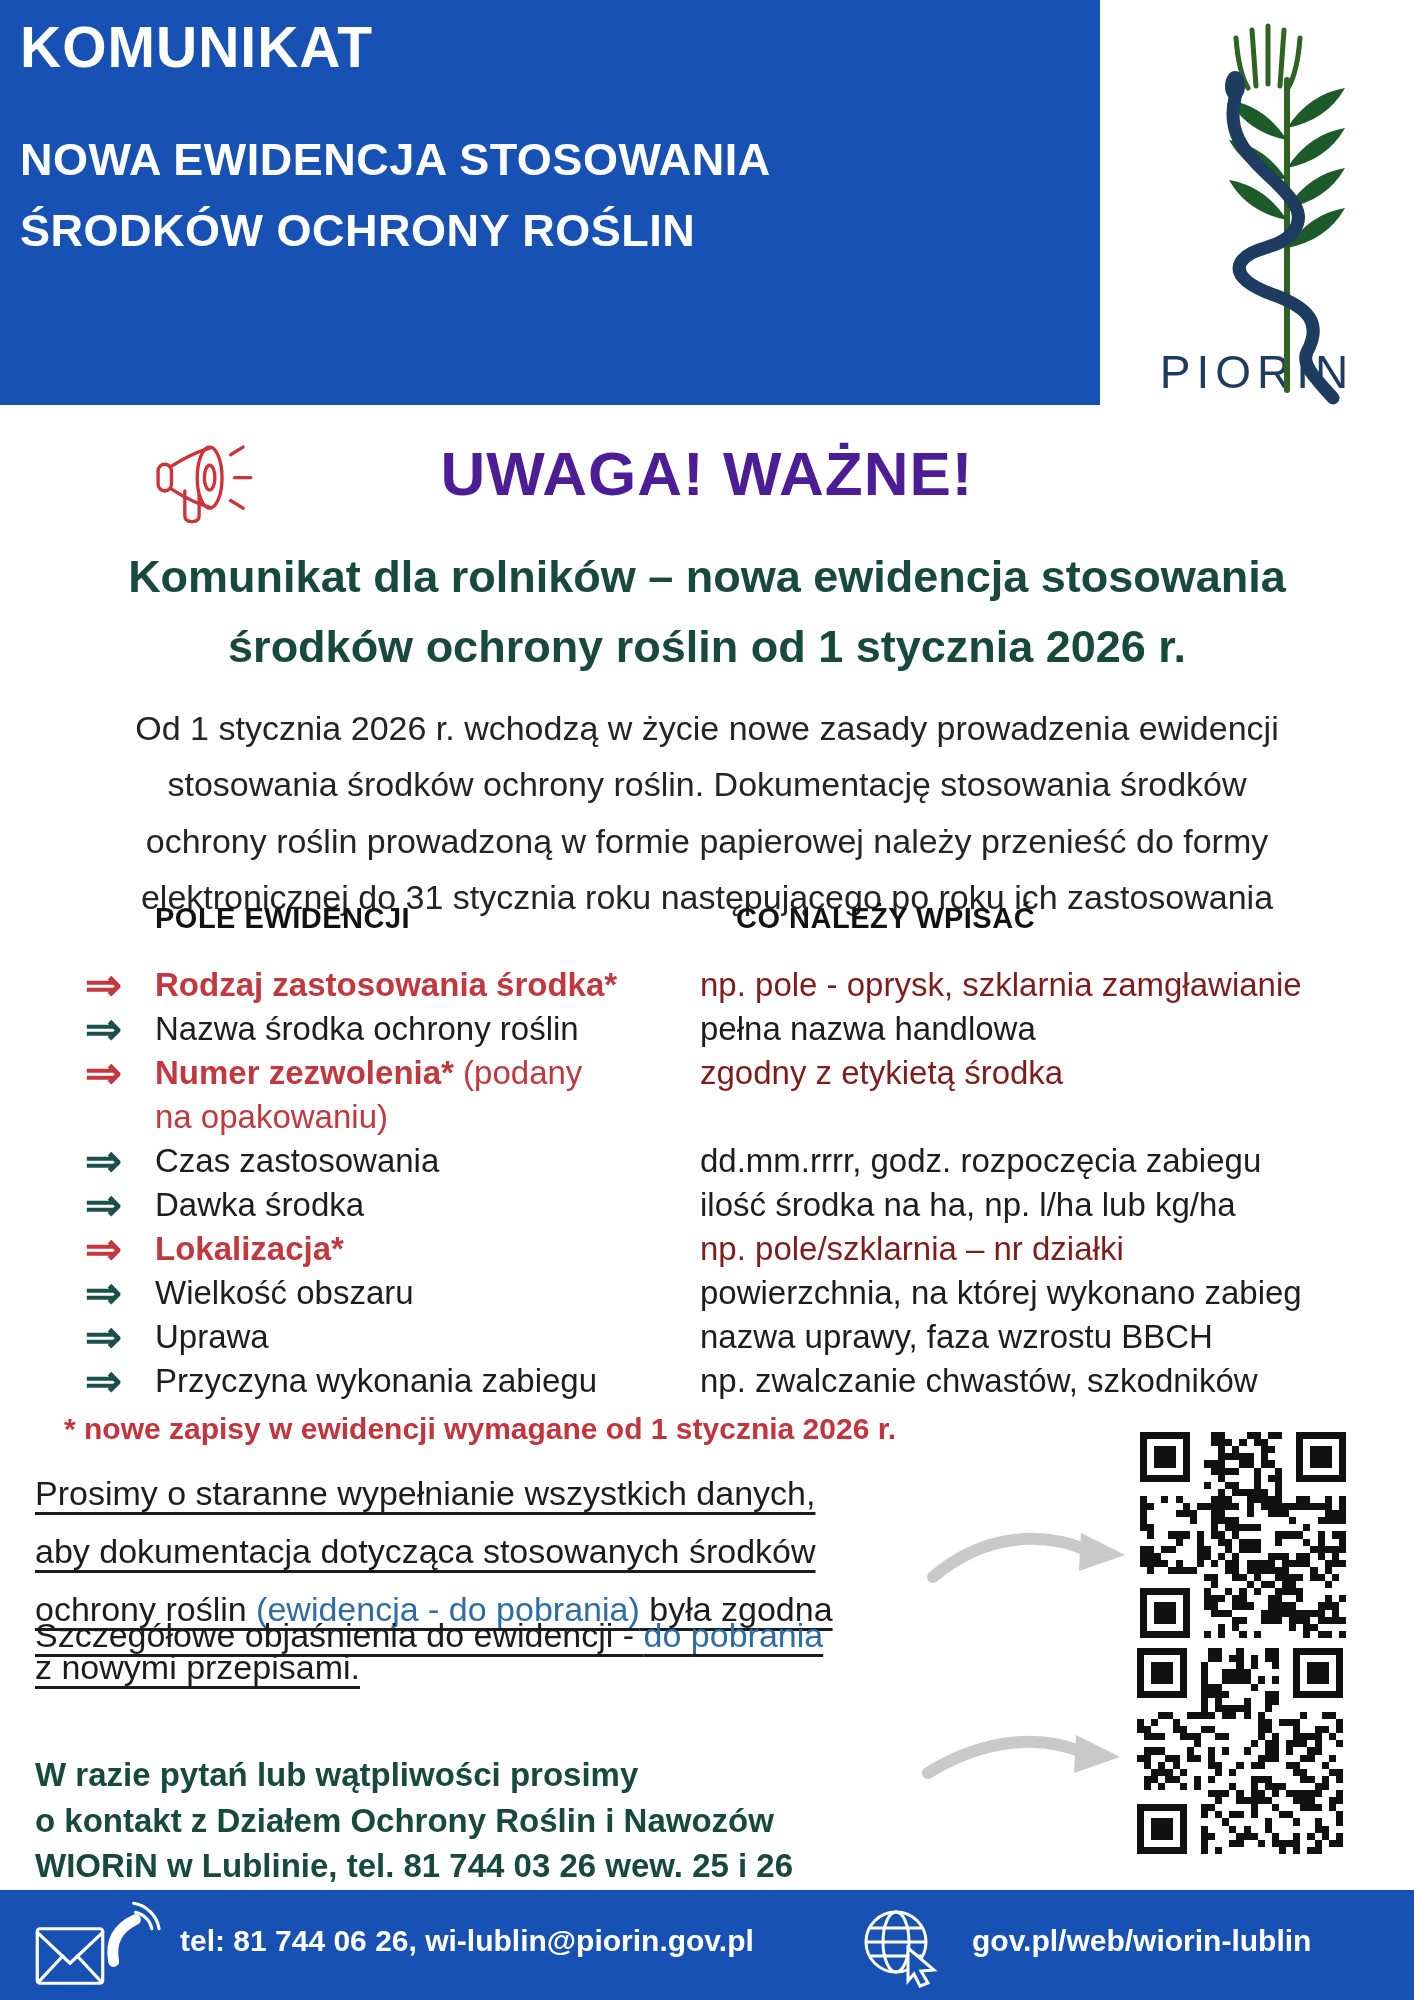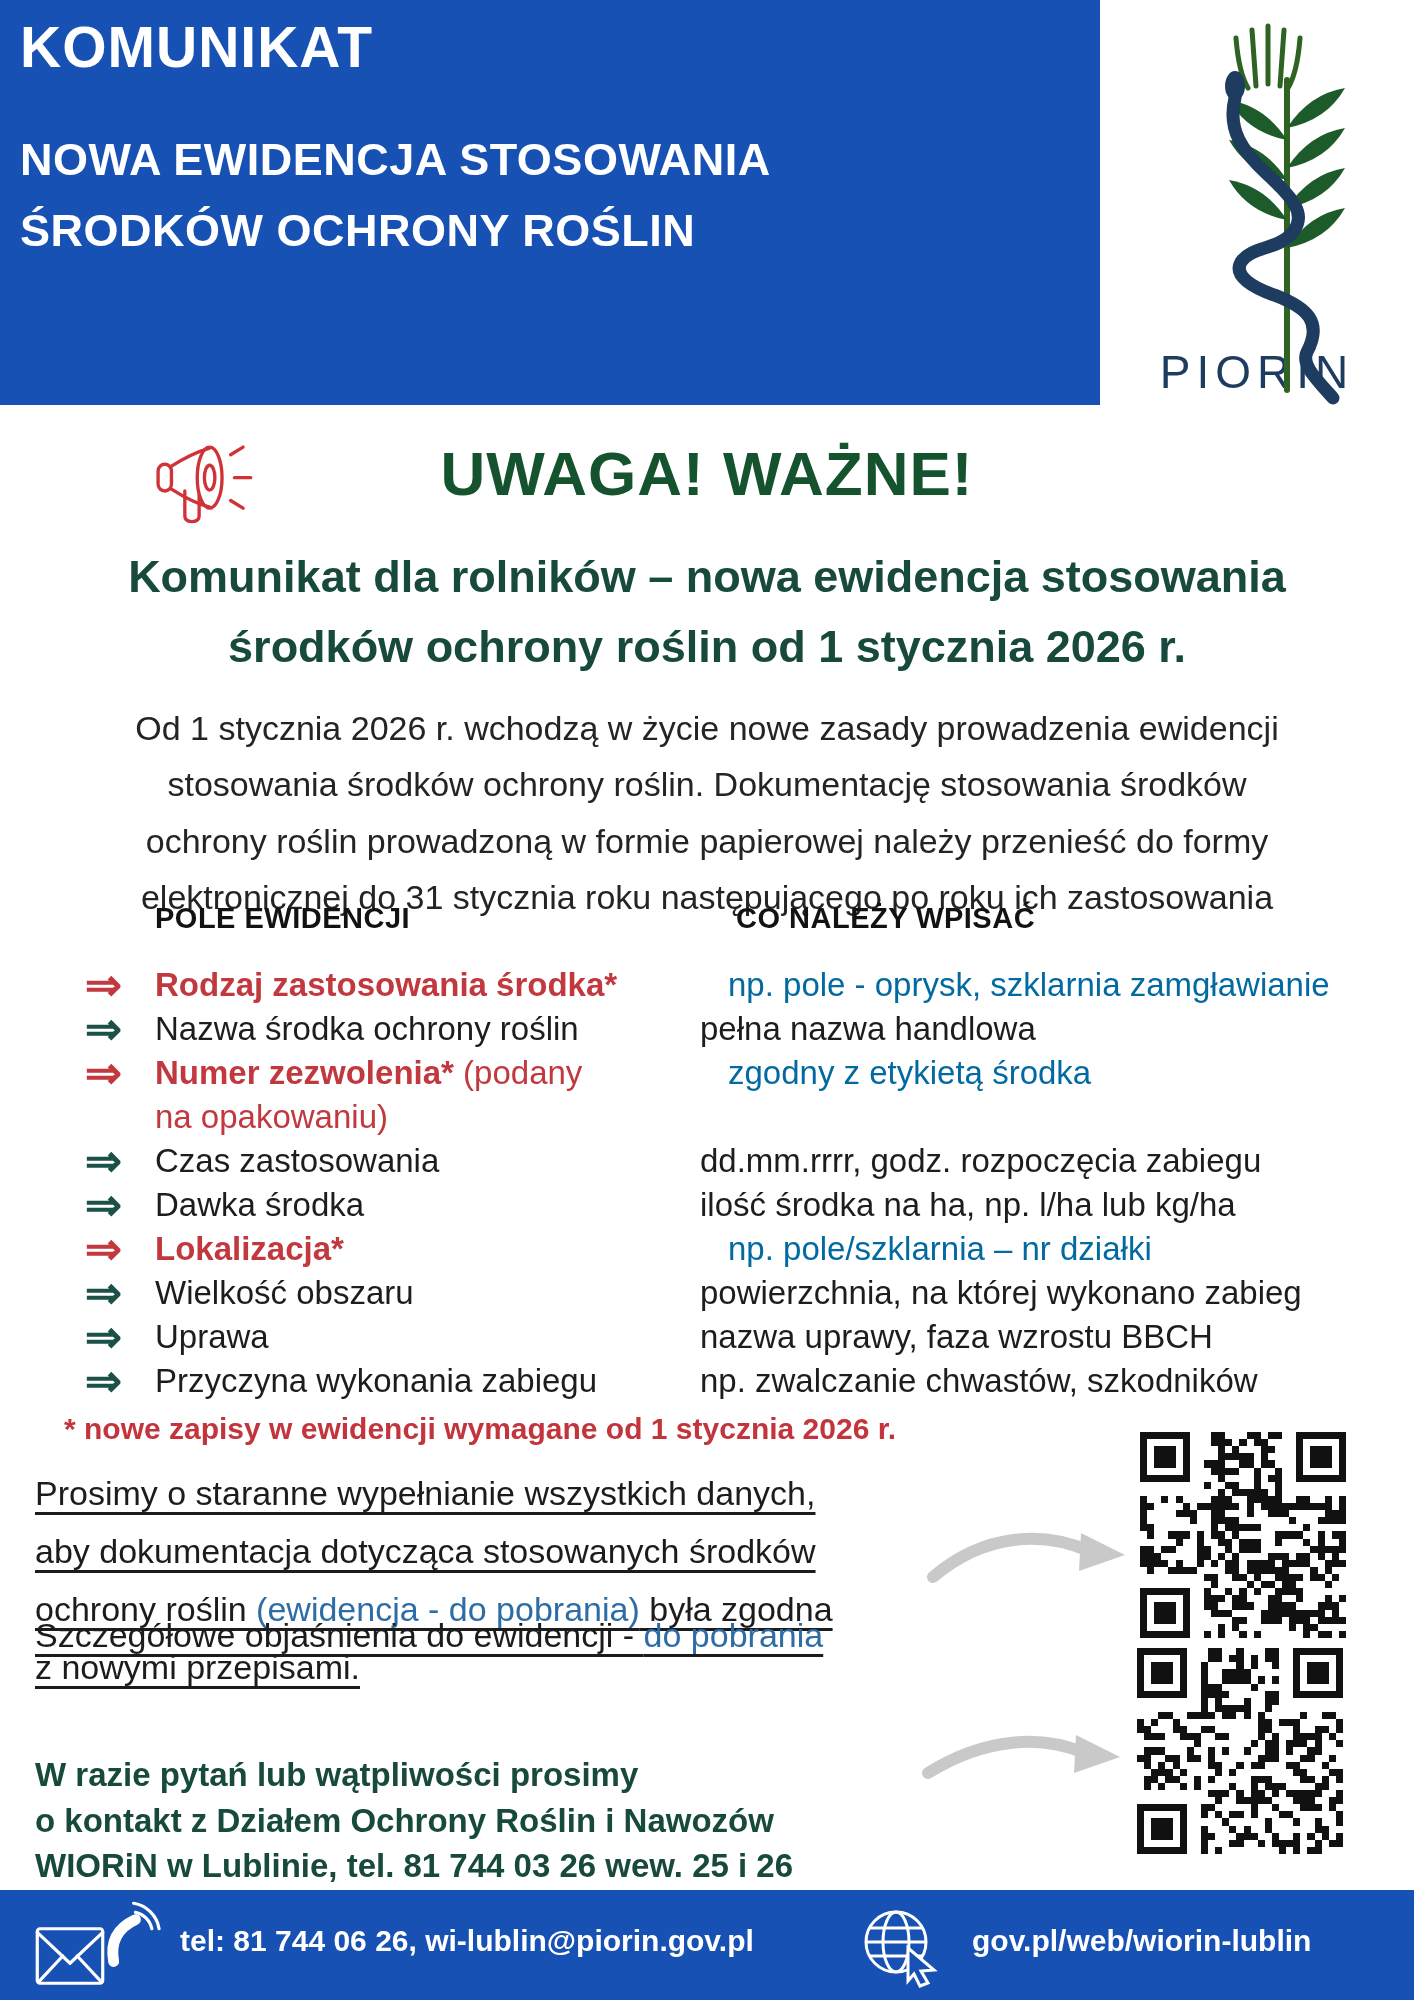--- a/index.html
+++ b/index.html
@@ -11,38 +11,38 @@
   .h-title{font-size:57px;font-weight:800;letter-spacing:1px;}
   .h-sub{margin-top:20px;font-size:36px;font-weight:300;color:#e9effb;line-height:1.42;}
   .h-banner{margin-top:44px;font-size:45px;font-weight:800;line-height:1.58;letter-spacing:.5px;}
   .logo-panel{position:absolute;left:1100px;top:0;width:314px;height:405px;background:#fff;}
   .logo-svg{position:absolute;left:0;top:0;width:314px;height:405px;z-index:2;}
   .logo-text{position:absolute;left:0;right:0;bottom:6px;text-align:center;font-size:46px;
              font-weight:300;color:#1d3c5f;letter-spacing:6px;z-index:1;}
   
   .megaphone{position:absolute;left:150px;top:428px;width:125px;height:105px;}
   .alert-text{position:absolute;left:0;top:438px;width:1414px;text-align:center;
-              font-size:62px;font-weight:800;color:#14532d;letter-spacing:1px;}
+              font-size:62px;font-weight:800;color:#4c1d95;letter-spacing:1px;}
   
   .heading{position:absolute;left:27px;top:542px;width:1360px;text-align:center;
            font-size:45px;font-weight:700;color:#17493c;line-height:1.55;}
   .intro{position:absolute;left:87px;top:700px;width:1240px;text-align:center;
          font-size:34px;color:#242424;line-height:1.66;}
   
   .table{position:absolute;left:85px;top:902px;width:1270px;}
   .t-head{display:flex;padding-left:70px;font-size:29px;font-weight:700;color:#121212;
           margin-bottom:28px;letter-spacing:.5px;gap:36px;}
   .t-head .c1{width:545px;}
   .row{display:flex;align-items:center;height:44px;font-size:33px;}
   .row .arr{width:70px;font-size:44px;font-weight:700;line-height:40px;}
   .arr.red{color:#c2383f;} .arr.green{color:#1b5148;}
   .row .lbl{width:545px;white-space:nowrap;}
   .row .val{flex:1;white-space:nowrap;}
   .row.red .lbl,.row.red .lbl .bold{color:#c2383f;}
-  .row.red .val{color:#0369a1;margin-left:28px;}
+  .row.red .val{color:#7f1d1d;}
   .lbl .bold{font-weight:700;}
   .note{position:absolute;left:64px;top:1412px;font-size:30px;font-weight:700;color:#c3343c;}
   
   .notice1{position:absolute;left:35px;top:1464px;font-size:34px;color:#1c1c1c;line-height:1.71;
            text-decoration:underline;text-underline-offset:7px;text-decoration-thickness:2.5px;}
   .notice2{position:absolute;left:35px;top:1616px;font-size:34px;color:#1c1c1c;
            text-decoration:underline;text-underline-offset:7px;text-decoration-thickness:2.5px;}
   .link{color:#2e6ca6;cursor:pointer;}
   .contact{position:absolute;left:35px;top:1752px;font-size:33px;font-weight:700;
            color:#17493c;line-height:1.38;}

